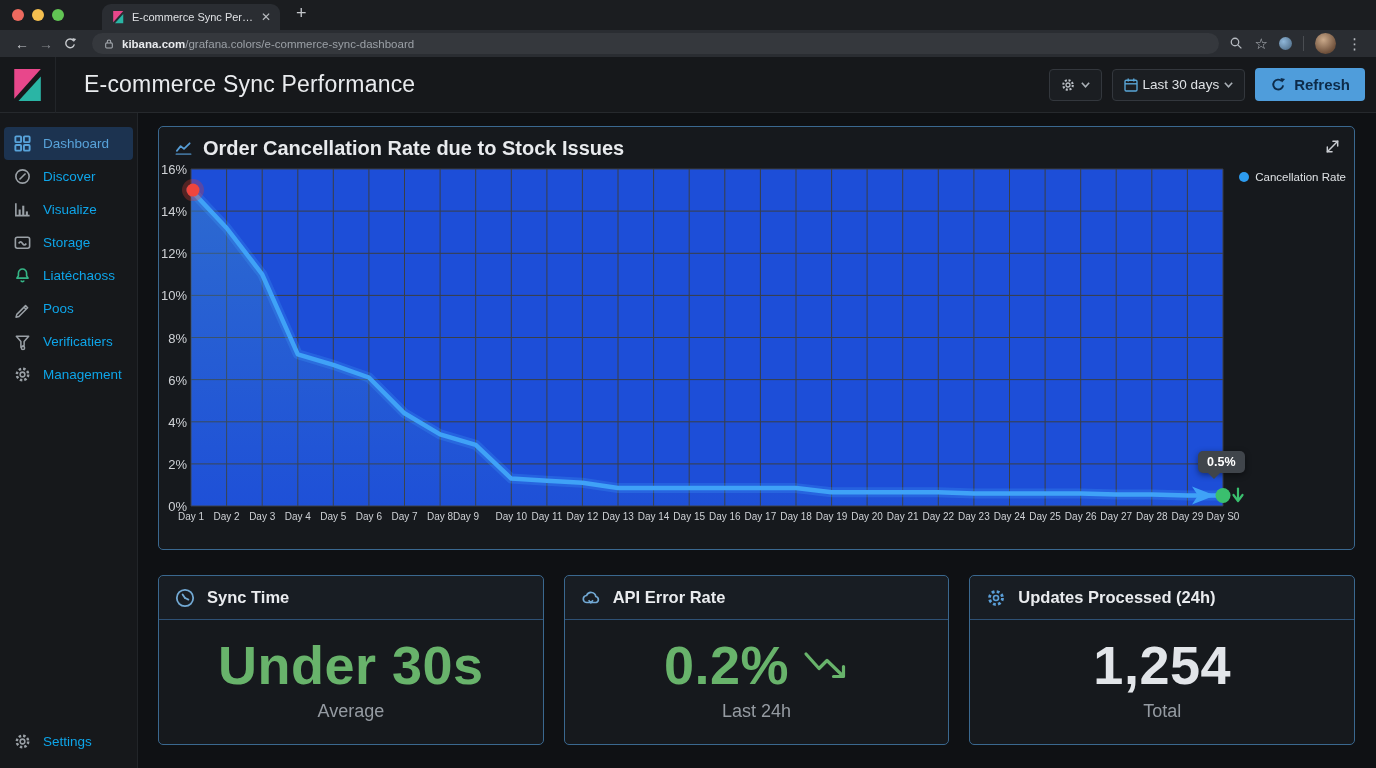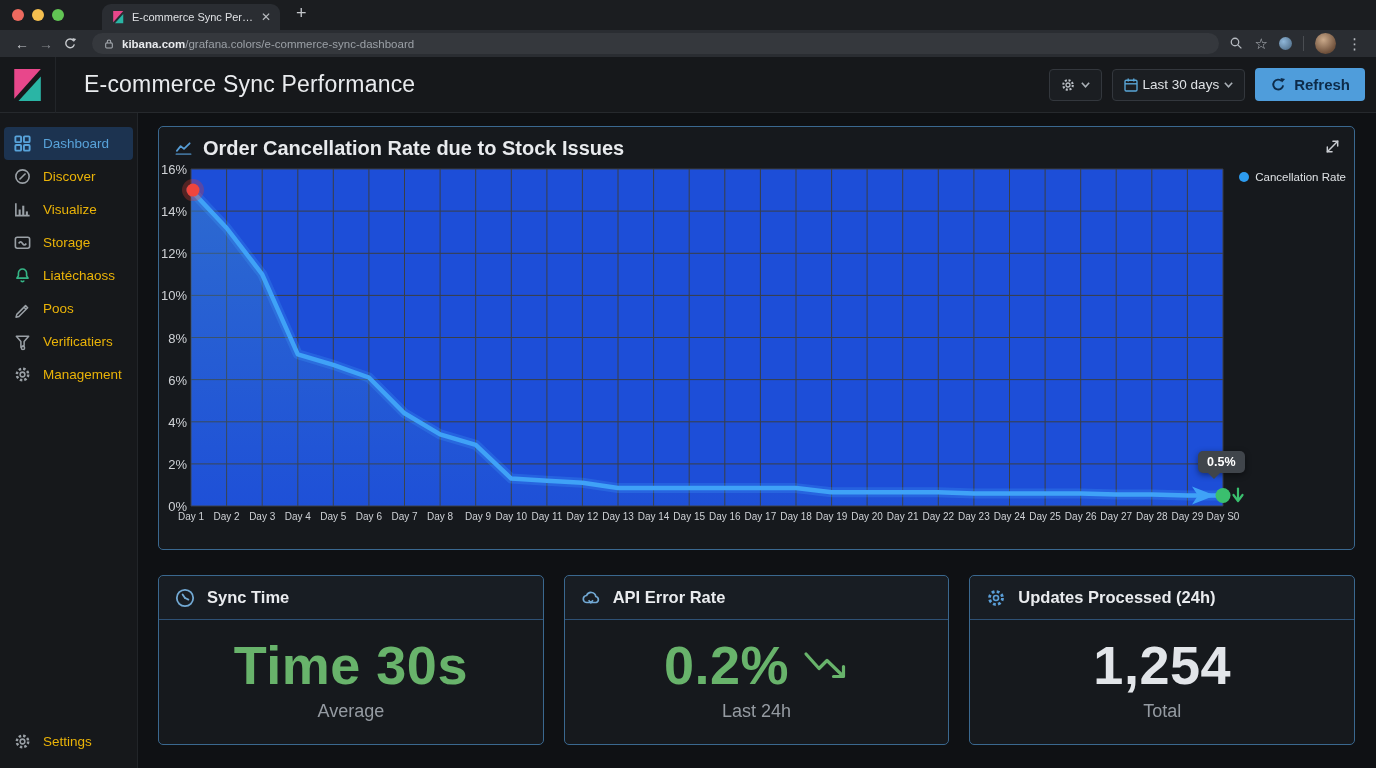--- a/index.html
+++ b/index.html
@@ -44,21 +44,21 @@
           display:flex; align-items:center; gap:4px; padding:0 10px; color:#dfe2e5; font-size:13.5px; }
   .refresh-btn { height:33px; background:#4f9ddb; border:none; border-radius:4px; color:#0d2b49;
                  font-size:15px; font-weight:bold; display:flex; align-items:center; gap:8px;
                  padding:0 15px; font-family:inherit; }
 
   
   .layout { display:flex; height:655px; }
   .sidebar { width:138px; background:#16181b; border-right:1px solid #222529;
              position:relative; padding-top:14px; flex:none; }
   .side-item { height:33px; display:flex; align-items:center; gap:11px; padding:0 8px 0 9px;
-               margin:0 4px; border-radius:4px; color:#eab308; font-size:13.5px; }
+               margin:0 4px; border-radius:4px; color:#0ea5e9; font-size:13.5px; }
   .side-item.active { background:#1c3350; color:#58a3da; }
   .side-footer { position:absolute; bottom:10px; left:0; right:0; }
 
   .main { flex:1; padding:13px 21px 0 20px; background:#0f1114; }
 
   
   .panel { position:relative; height:424px; background:#16191d;
            border:1px solid #3a688f; border-radius:5px; }
   .panel-header { height:42px; display:flex; align-items:center; gap:10px; padding:0 15px; }
   .panel-title { font-size:20px; font-weight:bold; color:#e8eaed; }
@@ -398,21 +398,21 @@
         </div>
         <div class="x-axis" id="x-axis">
             <span style="left: 0px;">Day 1</span>
             <span style="left: 35.6px;">Day 2</span>
             <span style="left: 71.2px;">Day 3</span>
             <span style="left: 106.8px;">Day 4</span>
             <span style="left: 142.3px;">Day 5</span>
             <span style="left: 177.9px;">Day 6</span>
             <span style="left: 213.5px;">Day 7</span>
             <span style="left: 249.1px;">Day 8</span>
-            <span style="left: 287px;">Day 9</span>
+            <span style="left: 275px;">Day 9</span>
             <span style="left: 320.3px;">Day 10</span>
             <span style="left: 355.9px;">Day 11</span>
             <span style="left: 391.4px;">Day 12</span>
             <span style="left: 427px;">Day 13</span>
             <span style="left: 462.6px;">Day 14</span>
             <span style="left: 498.2px;">Day 15</span>
             <span style="left: 533.8px;">Day 16</span>
             <span style="left: 569.4px;">Day 17</span>
             <span style="left: 605px;">Day 18</span>
             <span style="left: 640.6px;">Day 19</span>
@@ -443,21 +443,21 @@
               <g fill="none" stroke="#72a9d4" stroke-width="1.8" stroke-linecap="round">
                 <circle cx="11" cy="11" r="8.2"></circle>
                 <path d="M11,11 L8.6,7.4"></path>
                 <path d="M11,11 L14.4,12.6"></path>
               </g>
             </svg>
           <span class="card-title">Sync Time</span>
         </div>
         <div class="card-body">
           <div class="value-row">
-            <span class="card-value" style="color: rgb(104, 179, 107);">Time 30s</span>
+            <span class="card-value" style="color: rgb(104, 179, 107);">Under 30s</span>
           </div>
           <span class="card-caption">Average</span>
         </div>
       </div>
 
       <div class="card">
         <div class="card-header">
           <svg width="22" height="22" viewBox="0 0 22 22">
               <g fill="none" stroke="#72a9d4" stroke-width="1.7" stroke-linejoin="round">
                 <path d="M7,15.5 a3.5,3.5 0 0 1 -.4,-7 a4.8,4.8 0 0 1 9.2,1 a3.1,3.1 0 0 1 .4,6 Z"></path>

